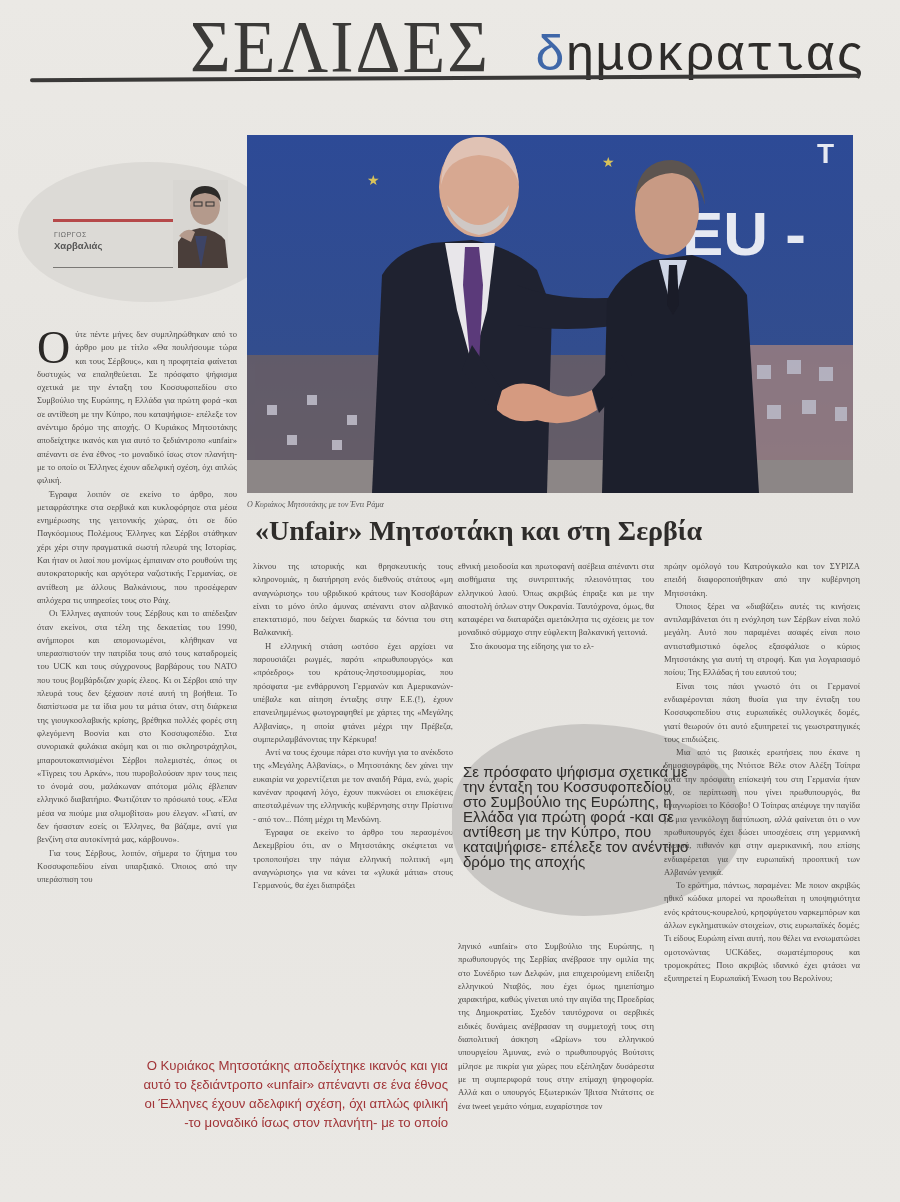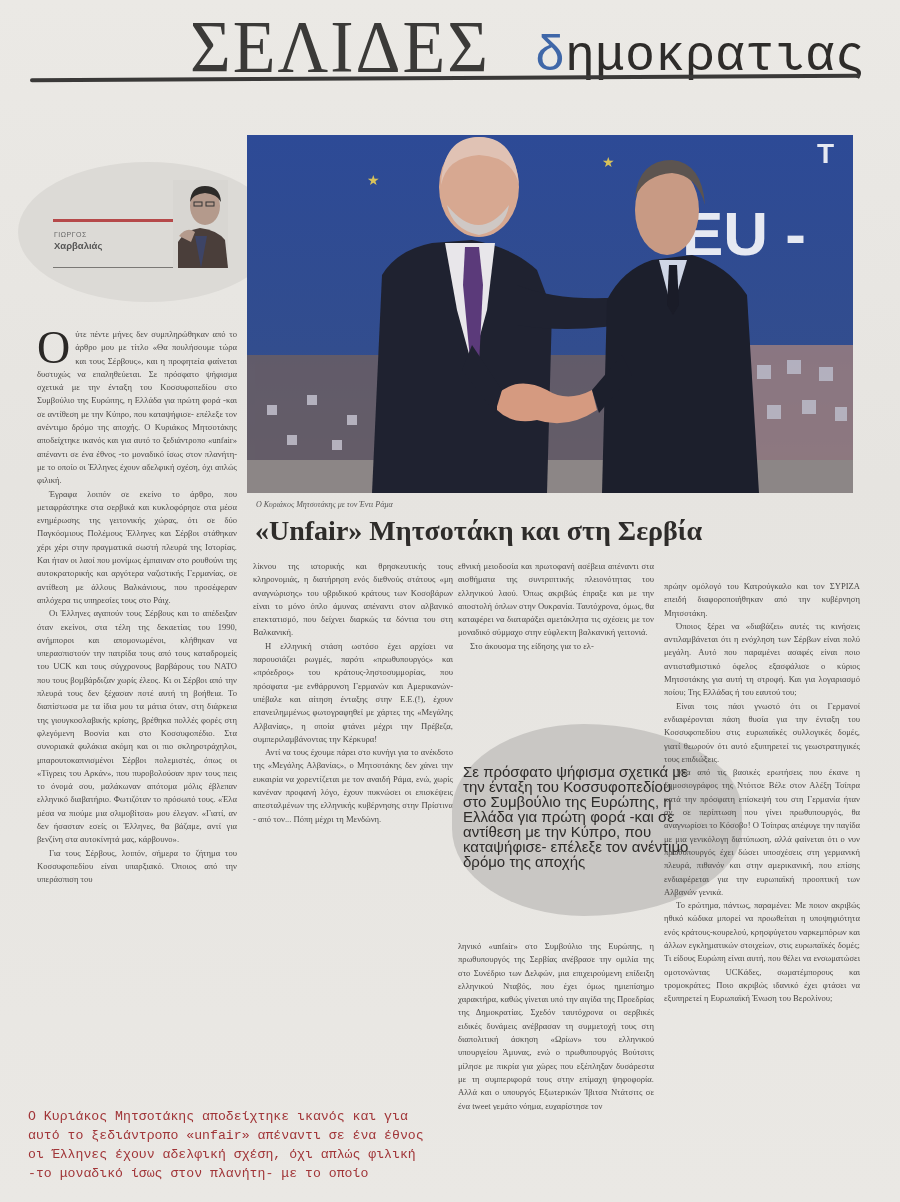--- a/index.html
+++ b/index.html
@@ -61,21 +61,21 @@
   .columnist .photo {
     position: absolute; left: 155px; top: 30px; width: 55px; height: 88px;
   }
 
   
   .mainphoto {
     position: absolute; left: 247px; top: 135px; width: 606px; height: 358px;
     overflow: hidden; background: #2f4a8e;
   }
   .caption {
-    position: absolute; left: 256px; top: 500px; font-style: italic; font-size: 8px; color: #555;
+    position: absolute; left: 247px; top: 500px; font-style: italic; font-size: 8px; color: #555;
   }
 
   
   .headline {
     position: absolute; left: 255px; top: 515px; font-size: 28px; color: #2e2c2a;
     font-family: "Liberation Serif", serif; letter-spacing: 0px;
   }
 
   
   .col {
@@ -85,38 +85,38 @@
   }
   .col p { text-indent: 12px; }
   .col p.noindent { text-indent: 0; }
   .dropcap {
     float: left; font-size: 46px; line-height: 36px; margin: 2px 5px 0 0; color: #2a2826;
   }
   .col1 { left: 37px; top: 328px; width: 200px; height: 782px; overflow: hidden; }
   .col2 { left: 253px; top: 560px; width: 200px; height: 390px; overflow: hidden; }
   .col3a { left: 458px; top: 560px; width: 196px; height: 140px; overflow: hidden; }
   .col3b { left: 458px; top: 940px; width: 196px; height: 170px; overflow: hidden; }
-  .col4 { left: 664px; top: 560px; width: 196px; height: 545px; overflow: hidden; margin-top: 20px; }
+  .col4 { left: 664px; top: 560px; width: 196px; height: 545px; overflow: hidden; }
 
   
   .pullquote {
     position: absolute; left: 452px; top: 724px; width: 290px; height: 192px;
     background: #c9c7c4; border-radius: 50%/50%;
     border-top-right-radius: 60% 50%; border-bottom-right-radius: 60% 50%;
   }
   .pullquote-text {
     position: absolute; left: 463px; top: 764px; width: 230px;
     font-family: "Liberation Sans", sans-serif; font-size: 15px; line-height: 15px; color: #2e2c2a;
   }
 
   
   .redquote {
-    position: absolute; left: 28px; top: 1107px; width: 420px;
-    font-family: Liberation Mono, monospace; font-size: 13.2px; line-height: 19px;
-    color: #a13538; 
+    position: absolute; left: 28px; top: 1056px; width: 420px;
+    font-family: Liberation Sans, sans-serif; font-size: 13.2px; line-height: 19px;
+    color: #a13538; text-align: right;
   }
   .redquote span { display: block; }
 </style>
 </head>
 <body>
 
 <div class="page">
 
   <div class="masthead">
     <div class="big">ΣΕΛΙΔΕΣ</div>
@@ -207,20 +207,21 @@
     <p class="noindent">ύτε πέντε μήνες δεν συμπληρώθηκαν από το άρθρο μου με τίτλο «Θα πουλήσουμε τώρα και τους Σέρβους», και η προφητεία φαίνεται δυστυχώς να επαληθεύεται. Σε πρόσφατο ψήφισμα σχετικά με την ένταξη του Κοσσυφοπεδίου στο Συμβούλιο της Ευρώπης, η Ελλάδα για πρώτη φορά -και σε αντίθεση με την Κύπρο, που καταψήφισε- επέλεξε τον ανέντιμο δρόμο της αποχής. Ο Κυριάκος Μητσοτάκης αποδείχτηκε ικανός και για αυτό το ξεδιάντροπο «unfair» απέναντι σε ένα έθνος -το μοναδικό ίσως στον πλανήτη- με το οποίο οι Έλληνες έχουν αδελφική σχέση, όχι απλώς φιλική.</p>
     <p>Έγραφα λοιπόν σε εκείνο το άρθρο, που μεταφράστηκε στα σερβικά και κυκλοφόρησε στα μέσα ενημέρωσης της γειτονικής χώρας, ότι σε δύο Παγκόσμιους Πολέμους Έλληνες και Σέρβοι στάθηκαν χέρι χέρι στην πραγματικά σωστή πλευρά της Ιστορίας. Και ήταν οι λαοί που μονίμως έμπαιναν στο ρουθούνι της αυτοκρατορικής και αργότερα ναζιστικής Γερμανίας, σε αντίθεση με άλλους Βαλκάνιους, που προσέφεραν απλόχερα τις υπηρεσίες τους στο Ράιχ.</p>
     <p>Οι Έλληνες αγαπούν τους Σέρβους και το απέδειξαν όταν εκείνοι, στα τέλη της δεκαετίας του 1990, ανήμποροι και απομονωμένοι, κλήθηκαν να υπερασπιστούν την πατρίδα τους από τους καταδρομείς του UCK και τους σύγχρονους βαρβάρους του ΝΑΤΟ που τους βομβάρδιζαν χωρίς έλεος. Κι οι Σέρβοι από την πλευρά τους δεν ξέχασαν ποτέ αυτή τη βοήθεια. Το διαπίστωσα με τα ίδια μου τα μάτια όταν, στη διάρκεια της γιουγκοσλαβικής κρίσης, βρέθηκα πολλές φορές στη φλεγόμενη Βοσνία και στο Κοσσυφοπέδιο. Στα συνοριακά φυλάκια ακόμη και οι πιο σκληροτράχηλοι, μπαρουτοκαπνισμένοι Σέρβοι πολεμιστές, όπως οι «Τίγρεις του Αρκάν», που πυροβολούσαν πριν τους πεις το όνομά σου, μαλάκωναν απότομα μόλις έβλεπαν ελληνικό διαβατήριο. Φωτιζόταν το πρόσωπό τους. «Έλα μέσα να πιούμε μια σλιμοβίτσα» μου έλεγαν. «Γιατί, αν δεν ήσασταν εσείς οι Έλληνες, θα βάζαμε, αντί για βενζίνη στα αυτοκίνητά μας, κάρβουνο».</p>
     <p>Για τους Σέρβους, λοιπόν, σήμερα το ζήτημα του Κοσσυφοπεδίου είναι υπαρξιακό. Όποιος από την υπεράσπιση του</p>
   </div>
 
   <div class="col col2">
     <p class="noindent">λίκνου της ιστορικής και θρησκευτικής τους κληρονομιάς, η διατήρηση ενός διεθνούς στάτους «μη αναγνώρισης» του υβριδικού κράτους των Κοσοβάρων είναι το μόνο όπλο άμυνας απέναντι στον αλβανικό επεκτατισμό, που δείχνει διαρκώς τα δόντια του στη Βαλκανική.</p>
     <p>Η ελληνική στάση ωστόσο έχει αρχίσει να παρουσιάζει ρωγμές, παρότι «πρωθυπουργός» και «πρόεδρος» του κράτους-ληστοσυμμορίας, που πρόσφατα -με ενθάρρυνση Γερμανών και Αμερικανών- υπέβαλε και αίτηση ένταξης στην Ε.Ε.(!), έχουν επανειλημμένως φωτογραφηθεί με χάρτες της «Μεγάλης Αλβανίας», η οποία φτάνει μέχρι την Πρέβεζα, συμπεριλαμβάνοντας την Κέρκυρα!</p>
     <p>Αντί να τους έχουμε πάρει στο κυνήγι για το ανέκδοτο της «Μεγάλης Αλβανίας», ο Μητσοτάκης δεν χάνει την ευκαιρία να χορεντίζεται με τον αναιδή Ράμα, ενώ, χωρίς κανέναν προφανή λόγο, έχουν πυκνώσει οι επισκέψεις απεσταλμένων της ελληνικής κυβέρνησης στην Πρίστινα - από τον... Πόπη μέχρι τη Μενδώνη.</p>
+    <p>Έγραφα σε εκείνο το άρθρο του περασμένου Δεκεμβρίου ότι, αν ο Μητσοτάκης σκέφτεται να τροποποιήσει την πάγια ελληνική πολιτική «μη αναγνώρισης» για να κάνει τα «γλυκά μάτια» στους Γερμανούς, θα έχει διαπράξει</p>
   </div>
 
   <div class="col col3a">
     <p class="noindent">εθνική μειοδοσία και πρωτοφανή ασέβεια απέναντι στα αισθήματα της συντριπτικής πλειονότητας του ελληνικού λαού. Όπως ακριβώς έπραξε και με την αποστολή όπλων στην Ουκρανία. Ταυτόχρονα, όμως, θα καταφέρει να διαταράξει αμετάκλητα τις σχέσεις με τον μοναδικό σύμμαχο στην εύφλεκτη βαλκανική γειτονιά.</p>
     <p>Στο άκουσμα της είδησης για το ελ-</p>
   </div>
 
   <div class="pullquote"></div>
   <div class="pullquote-text">Σε πρόσφατο ψήφισμα σχετικά με την ένταξη του Κοσσυφοπεδίου στο Συμβούλιο της Ευρώπης, η Ελλάδα για πρώτη φορά -και σε αντίθεση με την Κύπρο, που καταψήφισε- επέλεξε τον ανέντιμο δρόμο της αποχής</div>
 

